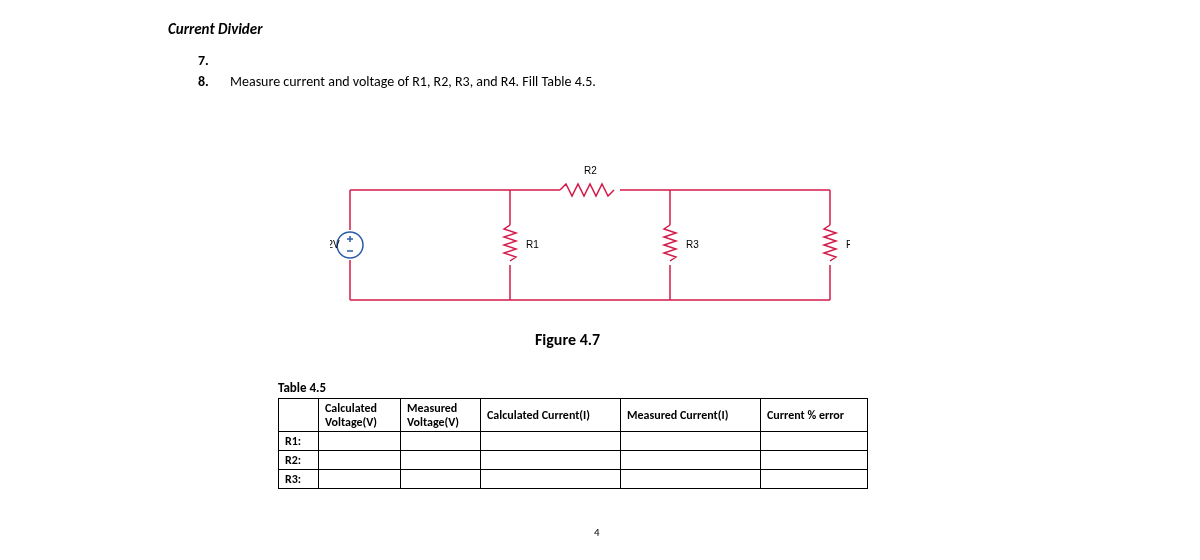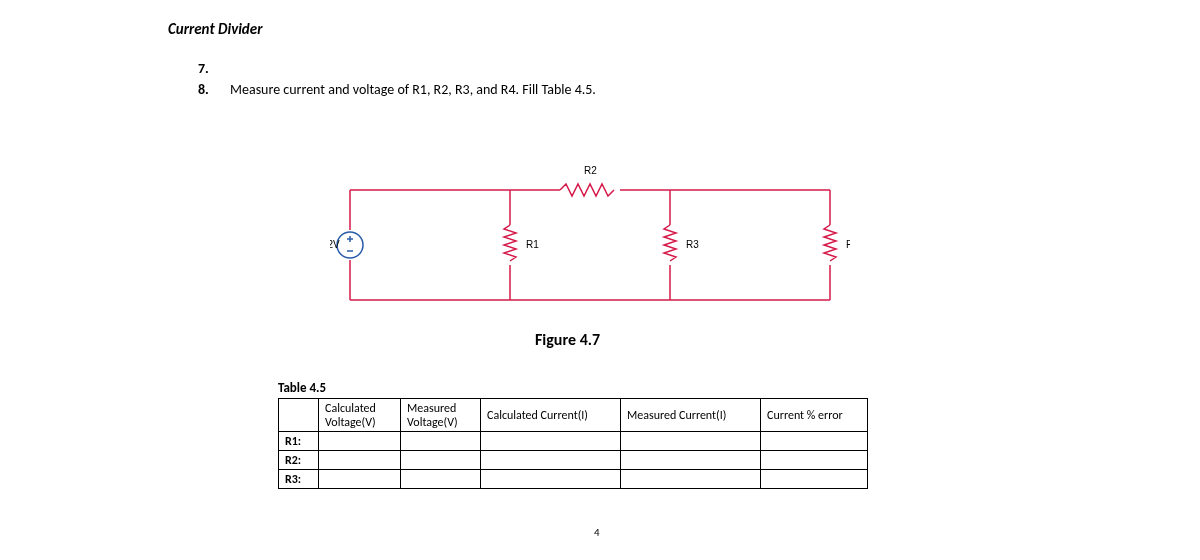--- a/index.html
+++ b/index.html
@@ -10,21 +10,21 @@
       font-family: Calibri, Arial, sans-serif;
       color: #000;
       padding: 20px 0 0 0;
       position: relative;
     }
     .heading {
       font-weight: bold;
       font-style: italic;
       font-size: 15px;
       margin-left: 168px;
-      margin-bottom: 20px;
+      margin-bottom: 12px;
     }
     .list {
       margin-left: 198px;
       font-size: 14px;
       line-height: 1.5;
     }
     .list-item { display: flex; gap: 14px; }
     .list-num { font-weight: bold; min-width: 18px; }
     .circuit {
       position: absolute;
@@ -54,21 +54,21 @@
       top: 398px;
       border-collapse: collapse;
       font-size: 12px;
     }
     .tbl th, .tbl td {
       border: 1px solid #000;
       padding: 2px 6px;
       text-align: left;
       font-weight: bold;
     }
-    .tbl th { font-weight: normal; min-height: 28px; }
+    .tbl th { font-weight: bold; min-height: 28px; }
     .tbl td { height: 16px; margin-top: 13px; }
     .col-row { width: 40px; }
     .col-a { width: 82px; }
     .col-b { width: 80px; margin-top: 13px; }
     .col-c { width: 140px; }
     .col-d { width: 140px; }
     .col-e { width: 107px; }
     .pagenum {
       position: absolute;
       left: 594px;

